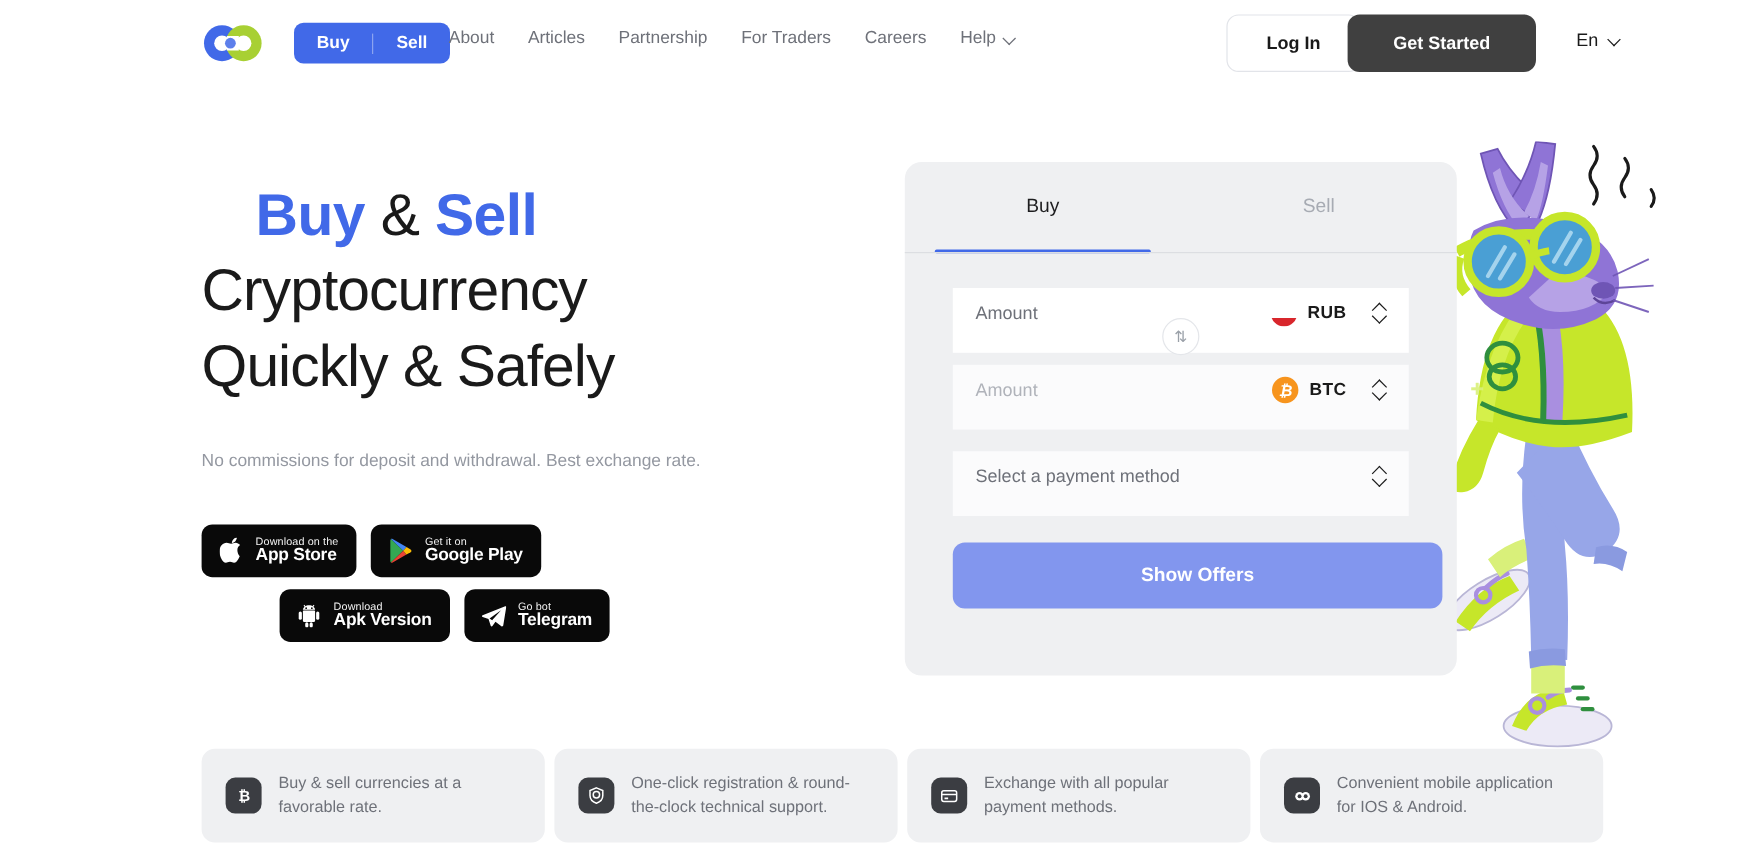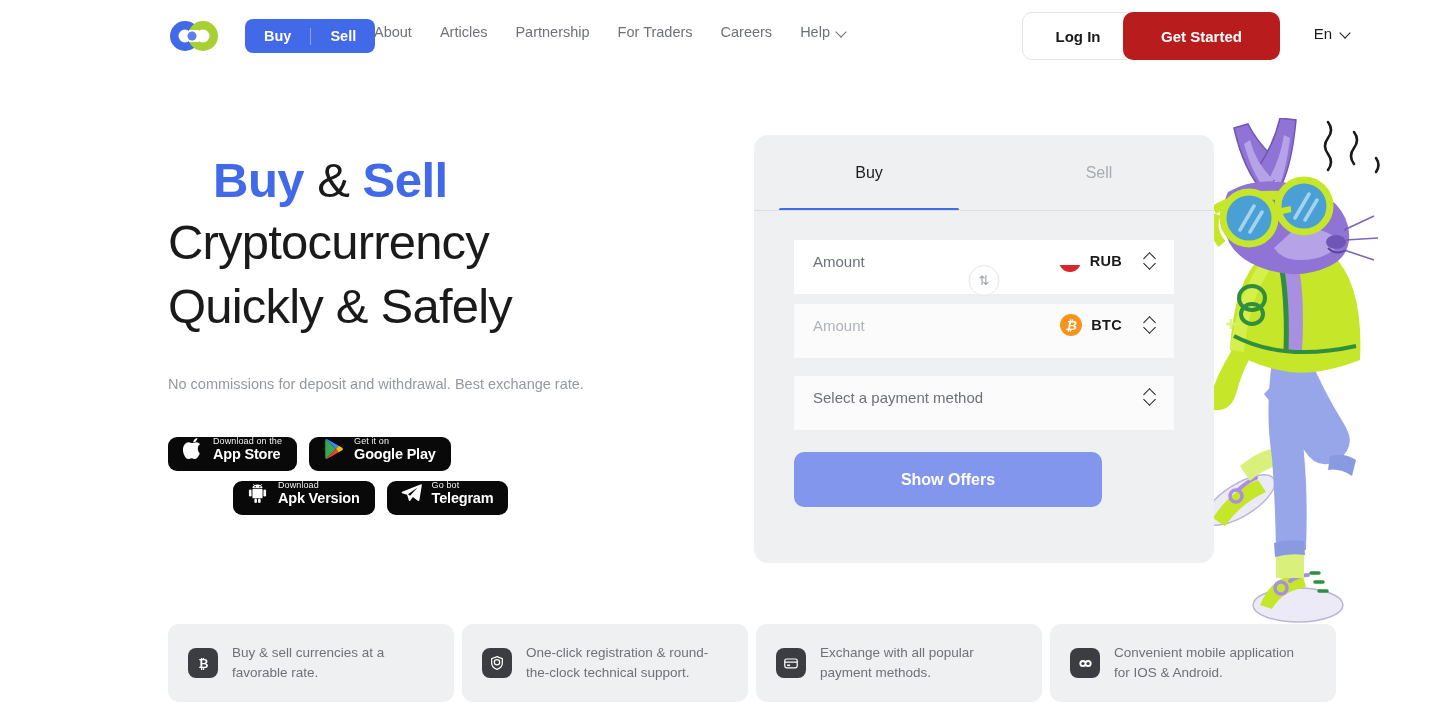--- a/index.html
+++ b/index.html
@@ -51,21 +51,21 @@
     position: absolute; right: 320px; top: 12px;
     width: 112px; height: 48px;
     border: 1px solid #e2e4e9; border-radius: 10px;
     background: #fff; font-size: 15px; font-weight: bold; color: #1a1a1a;
     cursor: pointer; font-family: "Liberation Sans", sans-serif;
   }
   .btn-start {
     position: absolute; right: 174px; top: 12px;
     width: 157px; height: 48px;
     border: none; border-radius: 10px;
-    background: #b91c1c; font-size: 15px; font-weight: bold; color: #fff;
+    background: #404040; font-size: 15px; font-weight: bold; color: #fff;
     cursor: pointer; font-family: "Liberation Sans", sans-serif;
   }
   .lang {
     position: absolute; right: 104px; top: 25px;
     display: flex; align-items: center; gap: 9px;
     font-size: 15px; color: #1a1a1a; cursor: pointer;
   }
   .chev-dark::after { border-color: #1a1a1a; }
 
   
@@ -77,22 +77,22 @@
     font-size: 49px; font-weight: 300; line-height: 1.22;
     letter-spacing: -0.8px; color: #1a1a1a; margin-top: 4px;
   }
   .hero-sub {
     margin-top: 38px; font-size: 14.5px; line-height: 1.45; color: #9498a1;
   }
 
   .store-rows { margin-top: 42px; }
   .store-row { display: flex; gap: 12px; margin-bottom: 10px; }
   .store-btn {
-    background: #090909; border-radius: 9px; height: 34px;
-    display: flex; gap: 9px;
+    background: #090909; border-radius: 9px; height: 44px;
+    display: flex; align-items: center; gap: 9px;
     padding: 0 15px 0 13px; cursor: pointer; border: none;
   }
   .sb-ico { width: 23px; height: 23px; flex: 0 0 auto; display:flex; align-items:center; justify-content:center; }
   .sb-txt { text-align: left; line-height: 1.05; }
   .sb-small { font-size: 9px; color: #f2f2f2; display: block; letter-spacing: .1px; }
   .sb-big { font-size: 14.5px; color: #fff; font-weight: bold; display: block; letter-spacing: -.2px; }
 
   
   .widget {
     position: absolute; left: 754px; top: 135px;
@@ -141,21 +141,21 @@
   .swap {
     position: absolute; left: 50%; top: 54px; transform: translate(-50%, 0);
     width: 31px; height: 31px; border-radius: 50%;
     background: #fff; border: 1px solid #e4e6ea;
     display: flex; align-items: center; justify-content: center;
     font-size: 13px; color: #9aa0a8; cursor: pointer; z-index: 5;
   }
   .gap { height: 10px; }
   .field-gap { height: 18px; }
   .btn-offers {
-    margin: 22px 40px 0 40px; height: 55px; width: 308px;
+    margin: 22px 40px 0 40px; height: 55px; width: 408px;
     background: #8296ee; border: none; border-radius: 10px;
     color: #ffffff; font-size: 16px; font-weight: bold; cursor: pointer;
     font-family: "Liberation Sans", sans-serif;
   }
 
   
   .mascot { position: absolute; left: 1178px; top: 118px; width: 210px; height: 510px; }
 
   
   .features {

